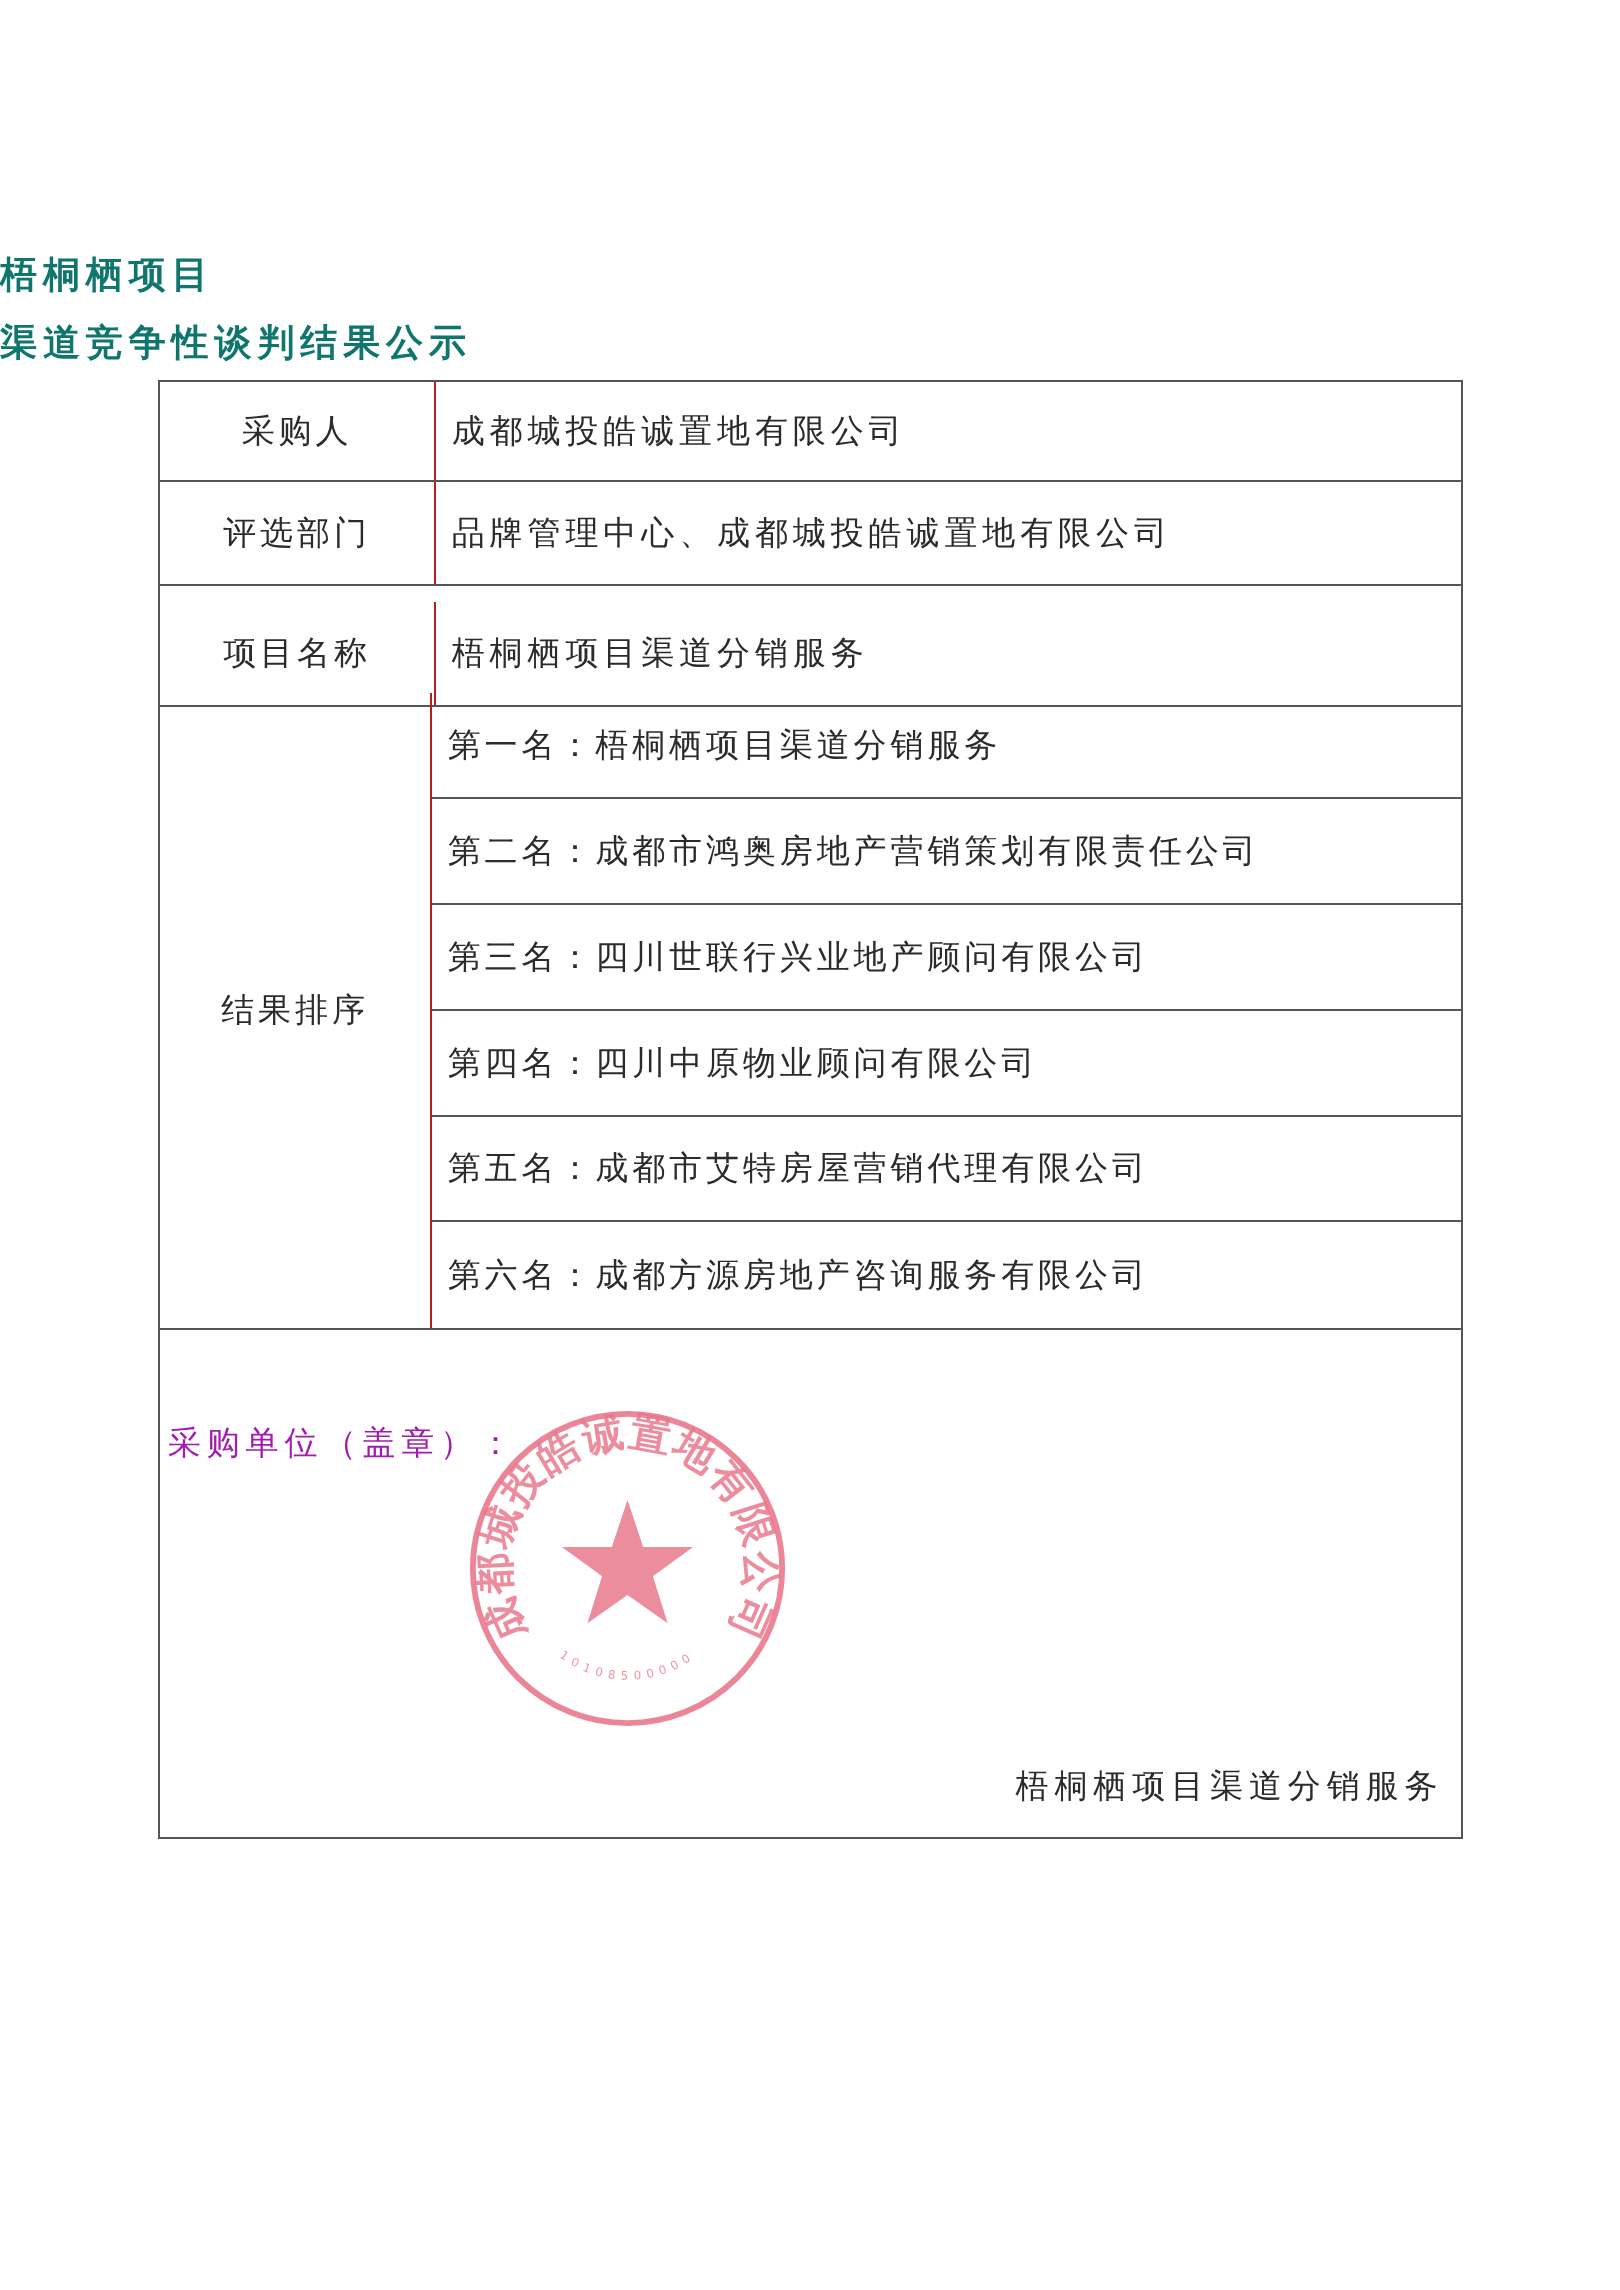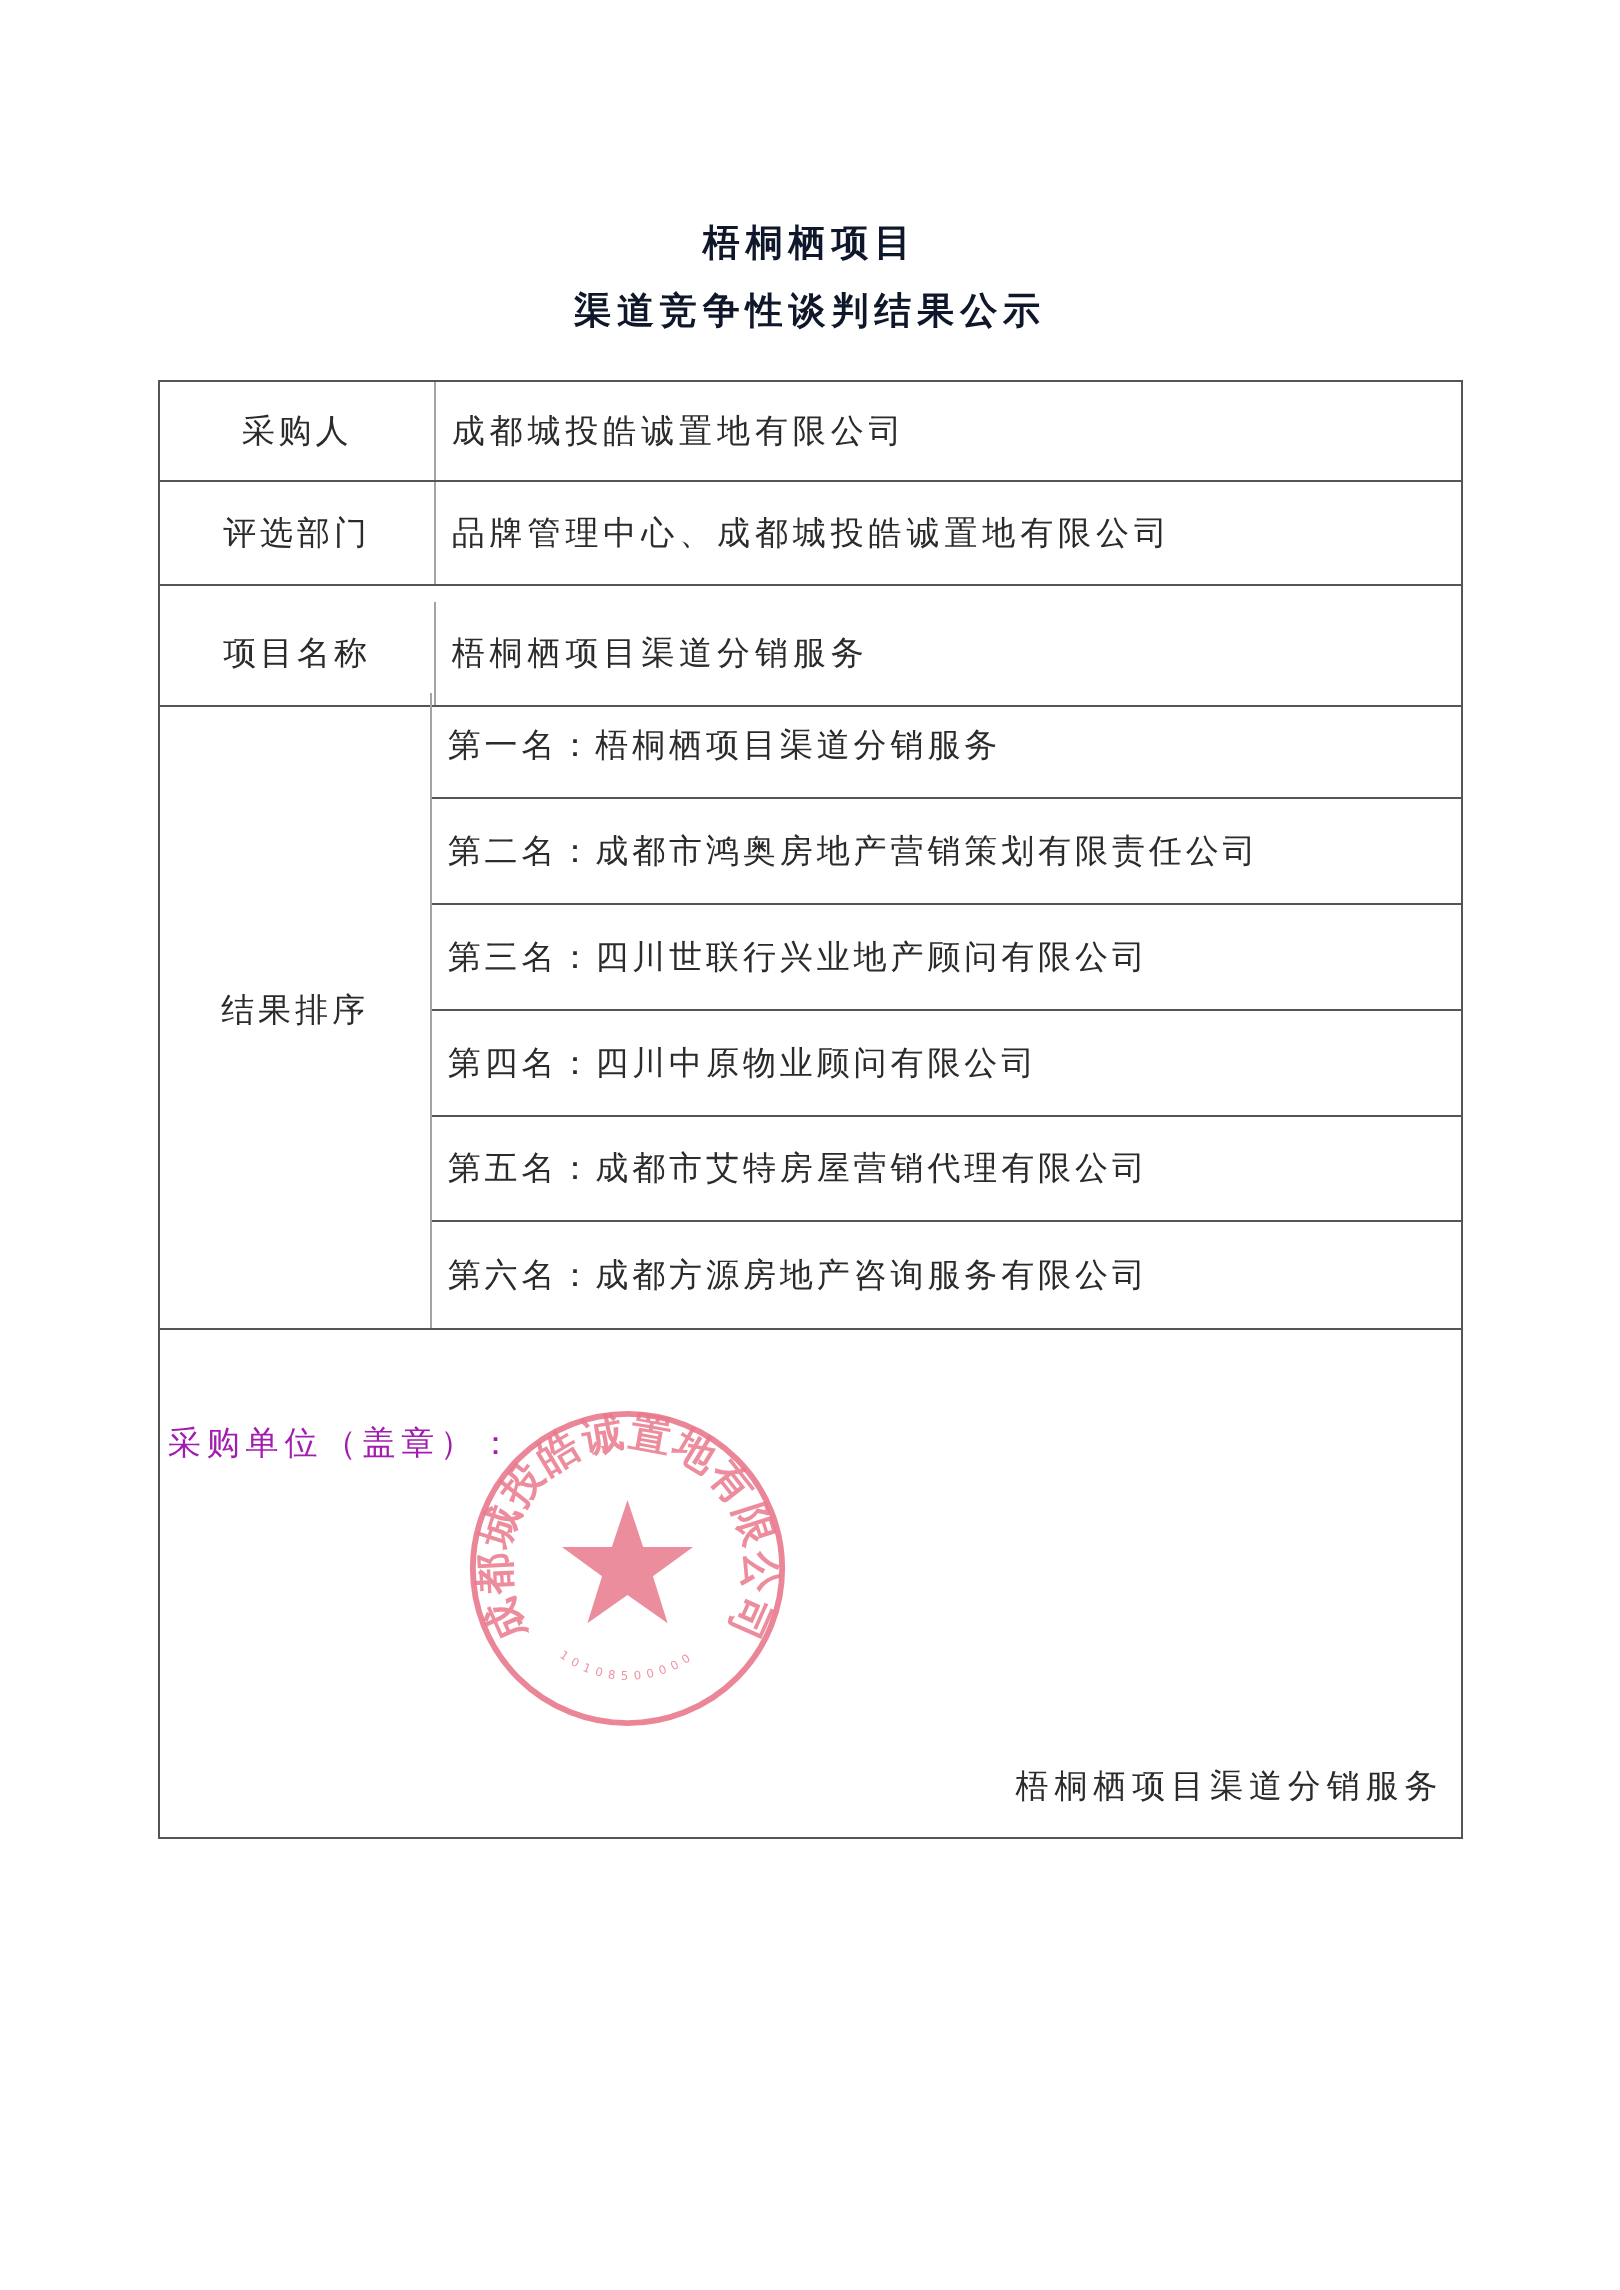--- a/index.html
+++ b/index.html
@@ -1,32 +1,32 @@
 <!DOCTYPE html>
 <html><head>
 <meta charset="utf-8">
 <style>
   html, body { margin: 0; padding: 0; }
   body {
     width: 1620px; height: 2291px; background: #ffffff; position: relative; overflow: hidden;
     font-family: "DejaVu Serif", "Liberation Serif", serif; color: #2b2b2b;
   }
   .title {
-    position: absolute; left: 0; width: 1620px; text-align: center;
-    font-family: "DejaVu Sans", sans-serif; font-weight: bold; font-size: 37px; letter-spacing: 5.9px; color: #0f172a;
+    position: absolute; left: 0; width: 1620px; text-align: left;
+    font-family: "DejaVu Sans", sans-serif; font-weight: bold; font-size: 37px; letter-spacing: 5.9px; color: #0f766e; margin-top: 32px;
   }
   .title.t1 { top: 218px; }
   .title.t2 { top: 286px; }
   .doc-table {
     position: absolute; left: 158px; top: 380px; width: 1305px; height: 1459px;
     border: 2px solid #555; box-sizing: border-box;
   }
   .row { position: absolute; left: 0; right: 0; border-bottom: 2px solid #555; box-sizing: border-box; }
   .label-cell {
-    position: absolute; left: 0; top: 0; bottom: 0; width: 274px; border-right: 2px solid #a3a3a3;
+    position: absolute; left: 0; top: 0; bottom: 0; width: 274px; border-right: 2px solid #b91c1c;
     display: flex; align-items: center; justify-content: center; font-size: 33px; letter-spacing: 3.9px;
   }
   .value-cell {
     position: absolute; left: 276px; right: 0; top: 0; bottom: 0;
     display: flex; align-items: center; padding-left: 15.7px; font-size: 33px; letter-spacing: 4.9px;
   }
   .result-group { position: absolute; left: 0; right: 0; top: 311px; height: 635px; border-bottom: 2px solid #555; }
   .result-group .label-cell { width: 270px; }
   .result-row {
     position: absolute; left: 272px; right: 0; height: 106px; border-bottom: 2px solid #555; box-sizing: border-box;

